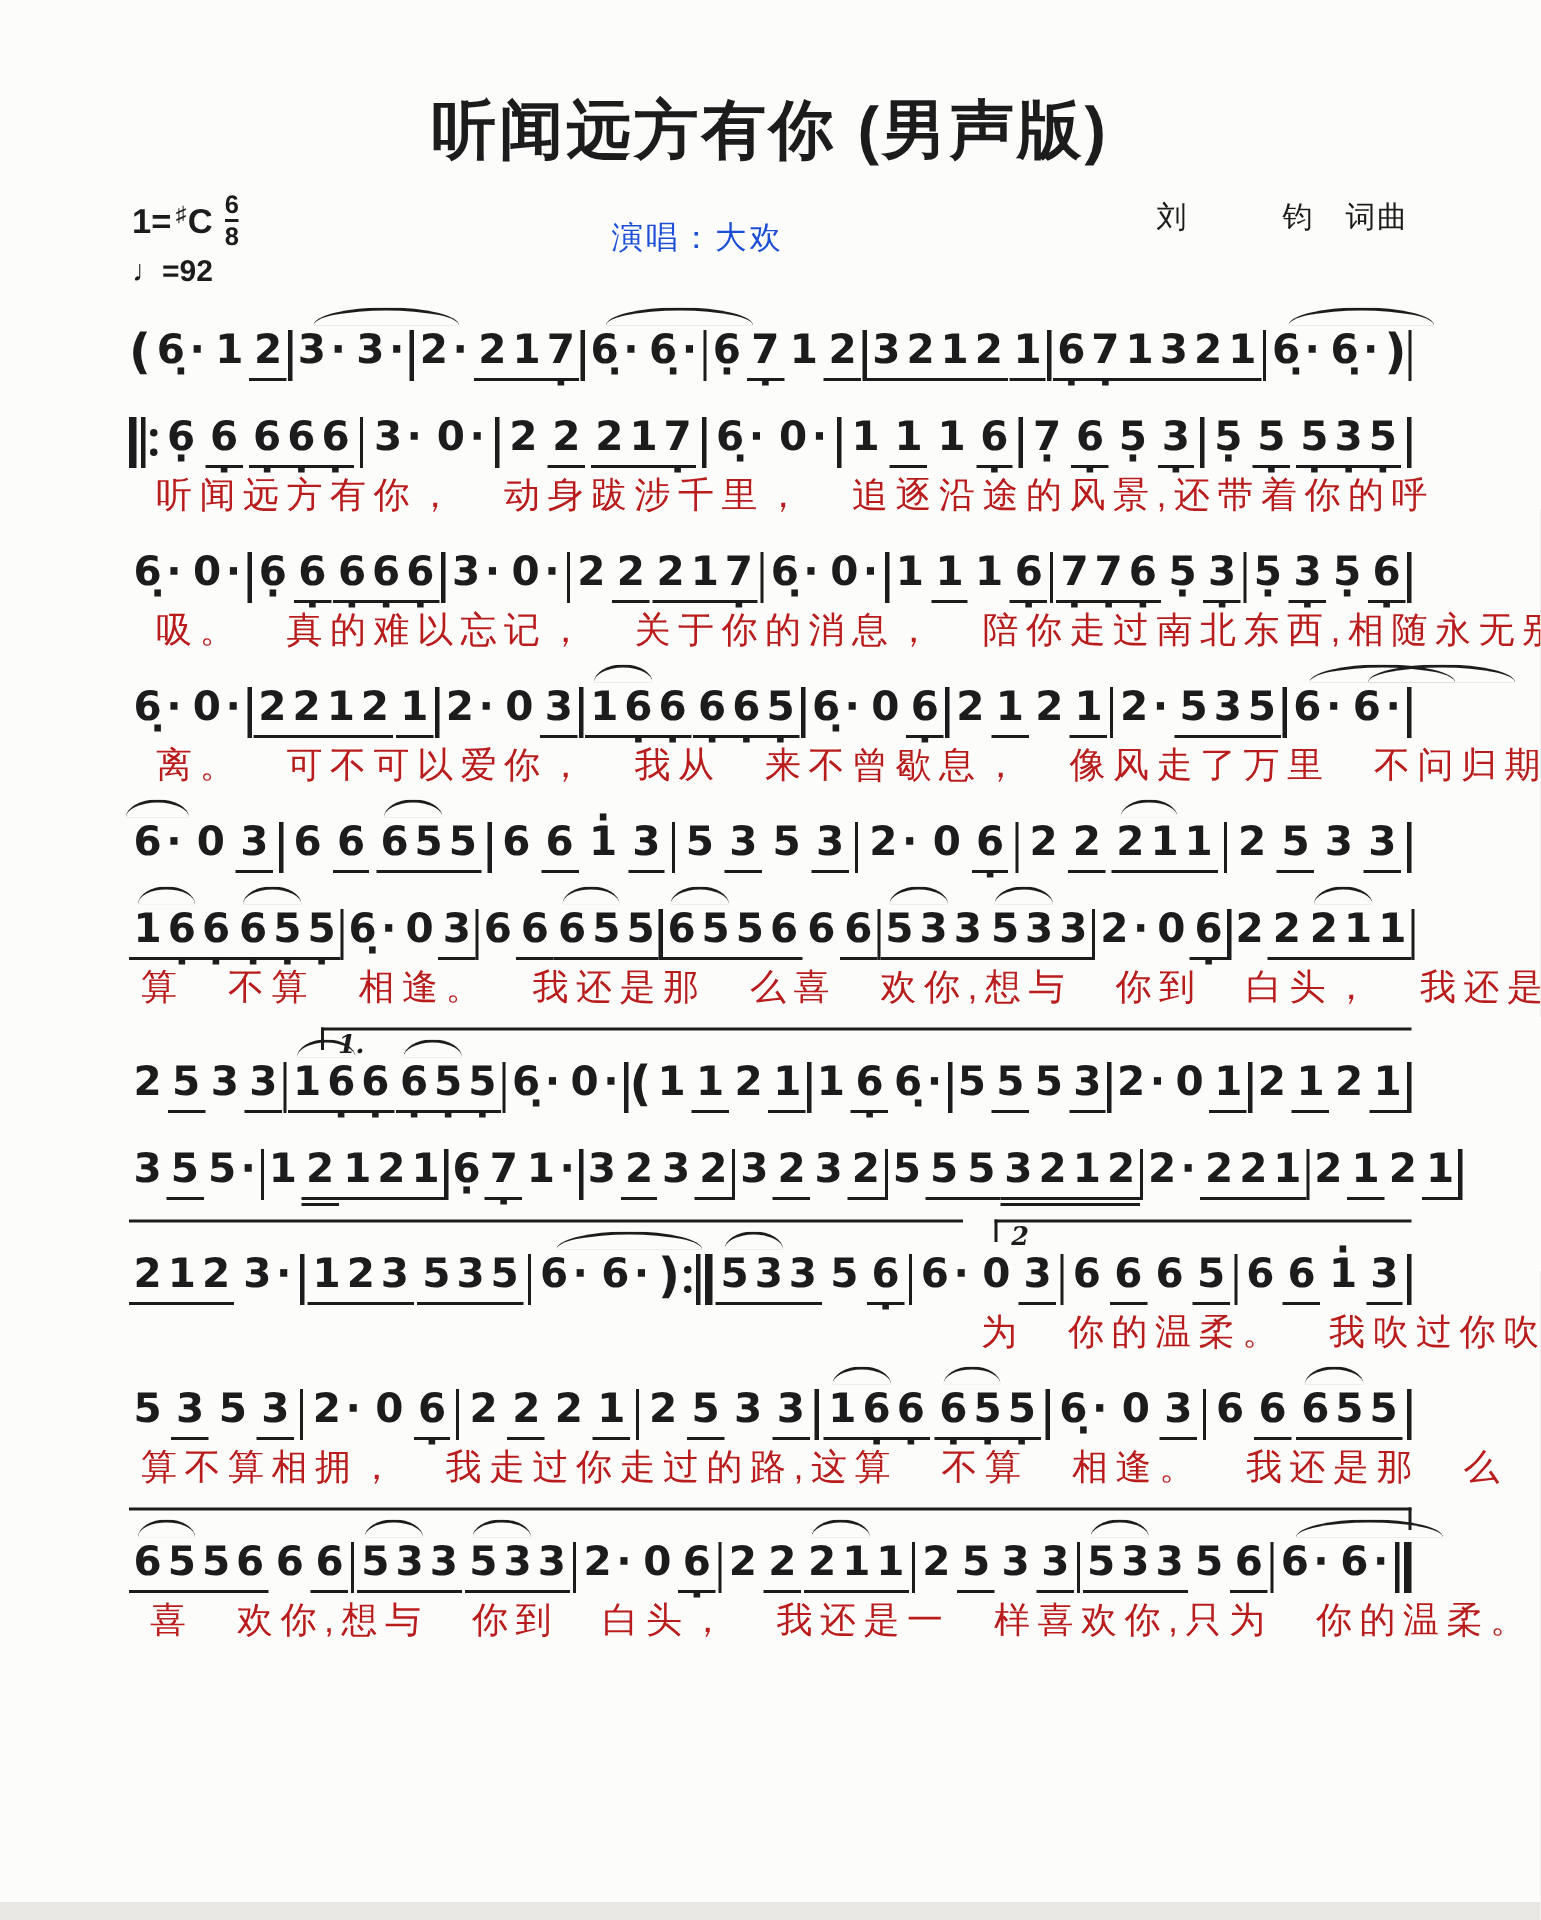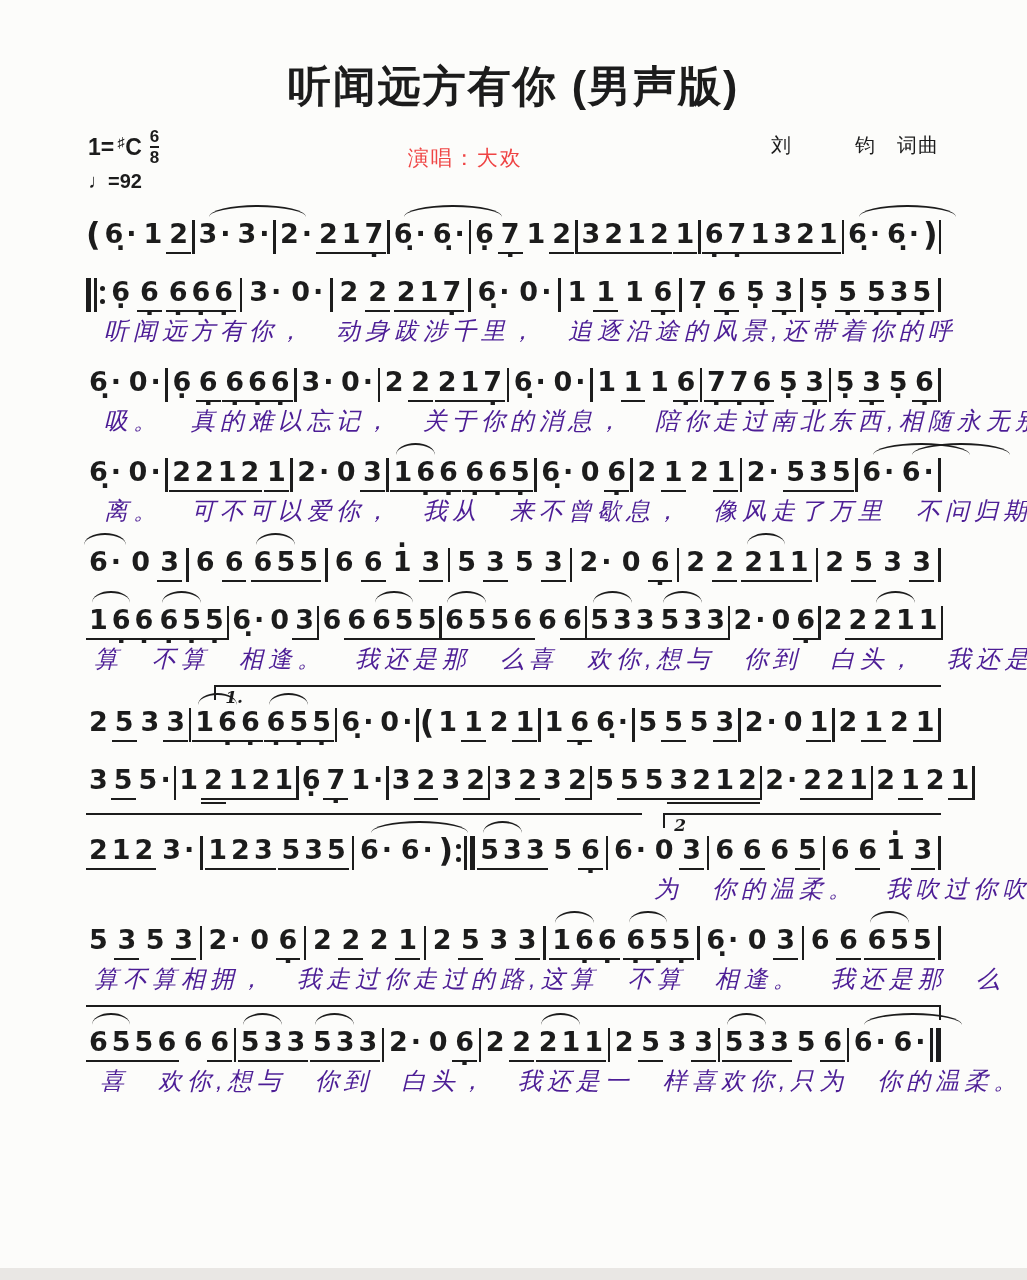--- a/index.html
+++ b/index.html
@@ -16,21 +16,21 @@
   .sharp{font-size:14px;margin:-10px 1px 0 3px;}
   .frac{display:inline-flex;flex-direction:column;text-align:center;font-size:17px;line-height:1.05;margin-left:8px;font-weight:700;}
   .frac .den{border-top:2px solid #1c1c1c;padding-top:1px;}
   .tempo{font-size:20px;margin-top:3px;font-weight:700;}
   .performer{font-size:21px;letter-spacing:2px;margin-top:16px;}
   .credits{text-align:right;font-size:20px;line-height:1.7;letter-spacing:1px;}
   
   .sys{position:relative;margin-bottom:8px;padding-top:10px;}
   .sys.hasvolta{padding-top:22px;}
   .nrow{display:flex;justify-content:space-between;align-items:center;height:40px;}
-  .lrow{font-size:24px;letter-spacing:5px;height:32px;line-height:32px;margin-top:10px;white-space:nowrap;color:#4c1d95;font-style:italic;}
+  .lrow{font-size:24px;letter-spacing:5px;height:32px;line-height:32px;margin-top:10px;white-space:nowrap;color:#b91c1c;}
   .grp{display:inline-flex;align-items:baseline;border-bottom:2.5px solid transparent;padding:0 1px 3px;position:relative;}
   .grp.u1{border-bottom-color:#1c1c1c;}
   .grp.u2{border-bottom-color:#1c1c1c;}
   .grp.u2::after{content:"";position:absolute;left:0;right:0;bottom:-6px;height:2.5px;background:#1c1c1c;}
   .note{position:relative;display:inline-block;padding:0 2px;font-family:"DejaVu Sans",sans-serif;font-size:27px;font-weight:700;line-height:1.1;}
   .digit{display:inline;}
   .aug{margin-left:3px;}
   .hidot{position:absolute;top:-15px;left:50%;transform:translateX(-50%);font-size:25px;line-height:1;}
   .note.lo::after{content:"·";position:absolute;bottom:-18px;left:50%;transform:translateX(-50%);font-size:25px;font-weight:700;line-height:1;}
   .grp:not(.u1):not(.u2) .note.lo::after{bottom:-11px;}
@@ -63,21 +63,21 @@
         <span>1=</span>
           <span class="sharp">♯</span>
           <span>C</span>
         <span class="frac">
           <span class="num">6</span>
           <span class="den">8</span>
         </span>
       </div>
       <div class="tempo"><span>♩</span><span>=92</span></div>
     </div>
-    <div class="performer" id="performer" style="color: #ef4444;">演唱：大欢</div>
+    <div class="performer" id="performer" style="color: #1d4ed8;">演唱：大欢</div>
     <div class="credits">
       <div>刘　　　钧　词曲</div>
     </div>
   </div>
 
   <div id="score">
       <div class="sys">
         <span class="nrow">
           <span class="paren">(</span>
           <span class="grp">

